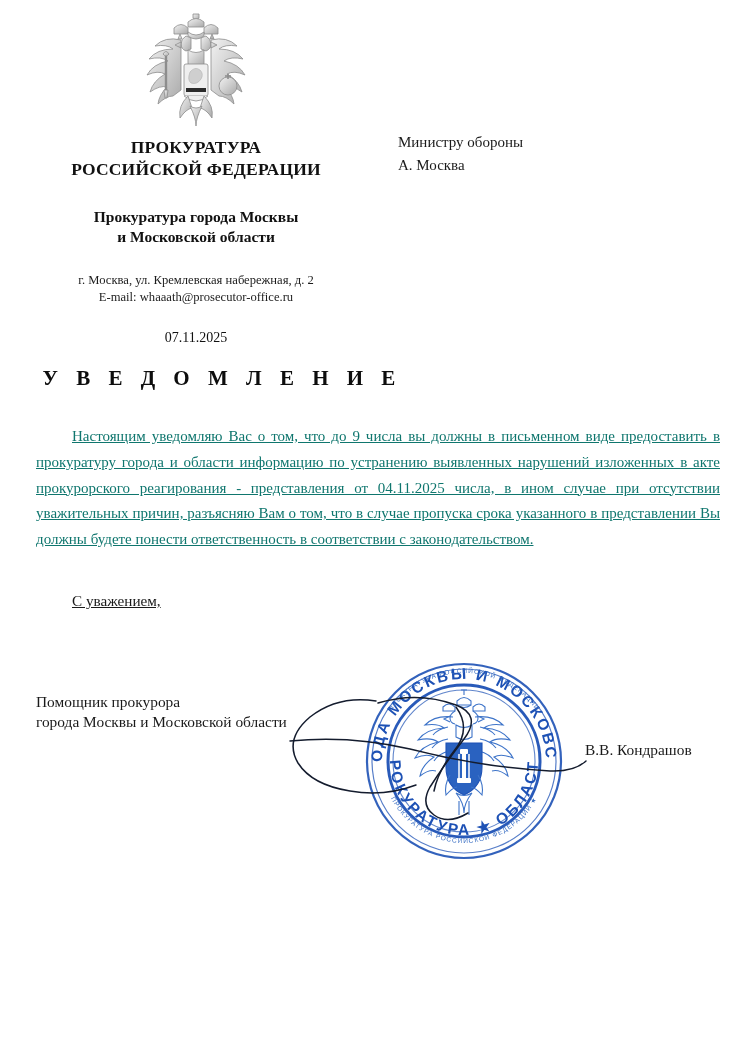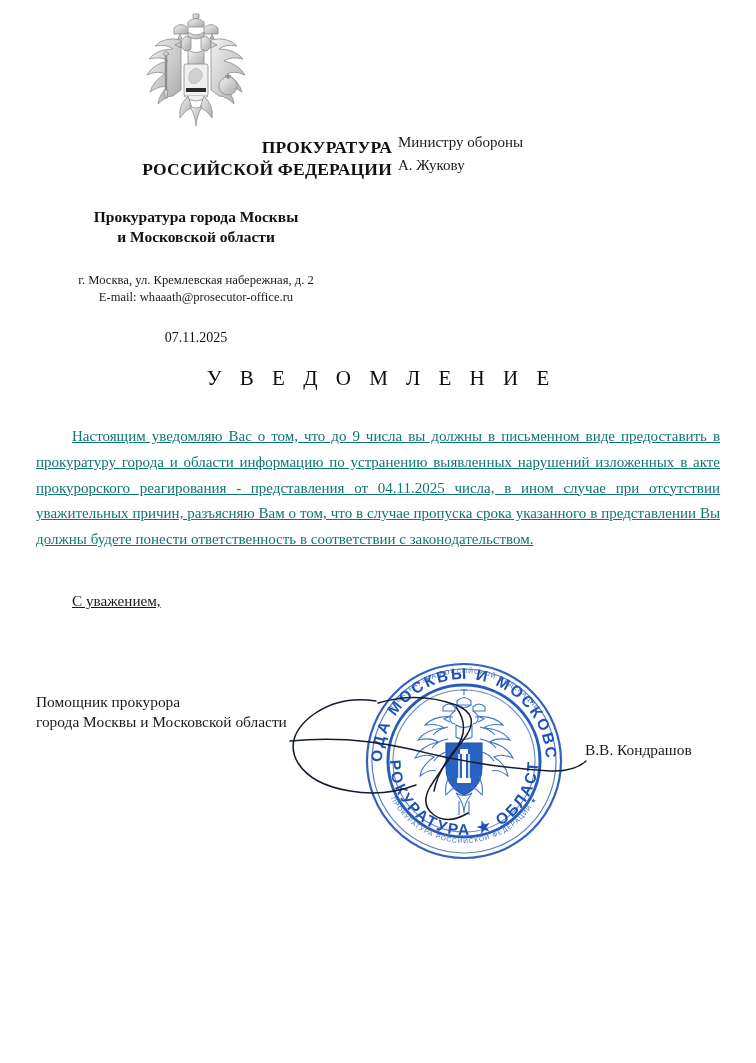--- a/index.html
+++ b/index.html
@@ -38,21 +38,20 @@
     height: 122px;
     margin: 0 auto 6px auto;
     display: block;
   }
   .org-title {
     font-weight: bold;
     font-size: 17.5px;
     line-height: 1.28;
     letter-spacing: 0.2px;
     color: #111;
-    text-align: right;
   }
   .org-sub {
     font-weight: bold;
     font-size: 15.5px;
     line-height: 1.3;
     margin-top: 26px;
     color: #111;
   }
   .org-contacts {
     font-size: 12.6px;
@@ -76,22 +75,22 @@
     color: #1a1a1a;
   }
   .addressee div { white-space: nowrap; }
 
   
   .doc-title {
     position: absolute;
     left: 36px;
     top: 366px;
     width: 684px;
-    text-align: center;
-    font-weight: normal;
+    text-align: left;
+    font-weight: bold;
     font-size: 21px;
     letter-spacing: 6.5px;
     text-indent: 6.5px;
     color: #0d0d0d;
   }
 
   
   .body-text {
     position: absolute;
     left: 36px;
@@ -224,21 +223,21 @@
     <div class="org-contacts">
       <div>г. Москва, ул. Кремлевская набережная, д. 2</div>
       <div>E-mail: whaaath@prosecutor-office.ru</div>
     </div>
 
     <div class="doc-date">07.11.2025</div>
   </div>
 
   <div class="addressee">
     <div>Министру обороны</div>
-    <div>А. Жукову</div>
+    <div>А. Москва</div>
   </div>
 
   <div class="doc-title">У В Е Д О М Л Е Н И Е</div>
 
   <div class="body-text">
     <p class="indent">Настоящим уведомляю Вас о том, что до 9 числа вы должны в письменном виде предоставить в прокуратуру города и области информацию по устранению выявленных нарушений изложенных в акте прокурорского реагирования - представления от 04.11.2025 числа, в  ином случае при отсутствии уважительных причин, разъясняю Вам о том, что в случае пропуска срока указанного в представлении Вы должны будете понести ответственность в соответствии с законодательством.</p>
   </div>
 
   <div class="closing">С уважением,</div>
 

